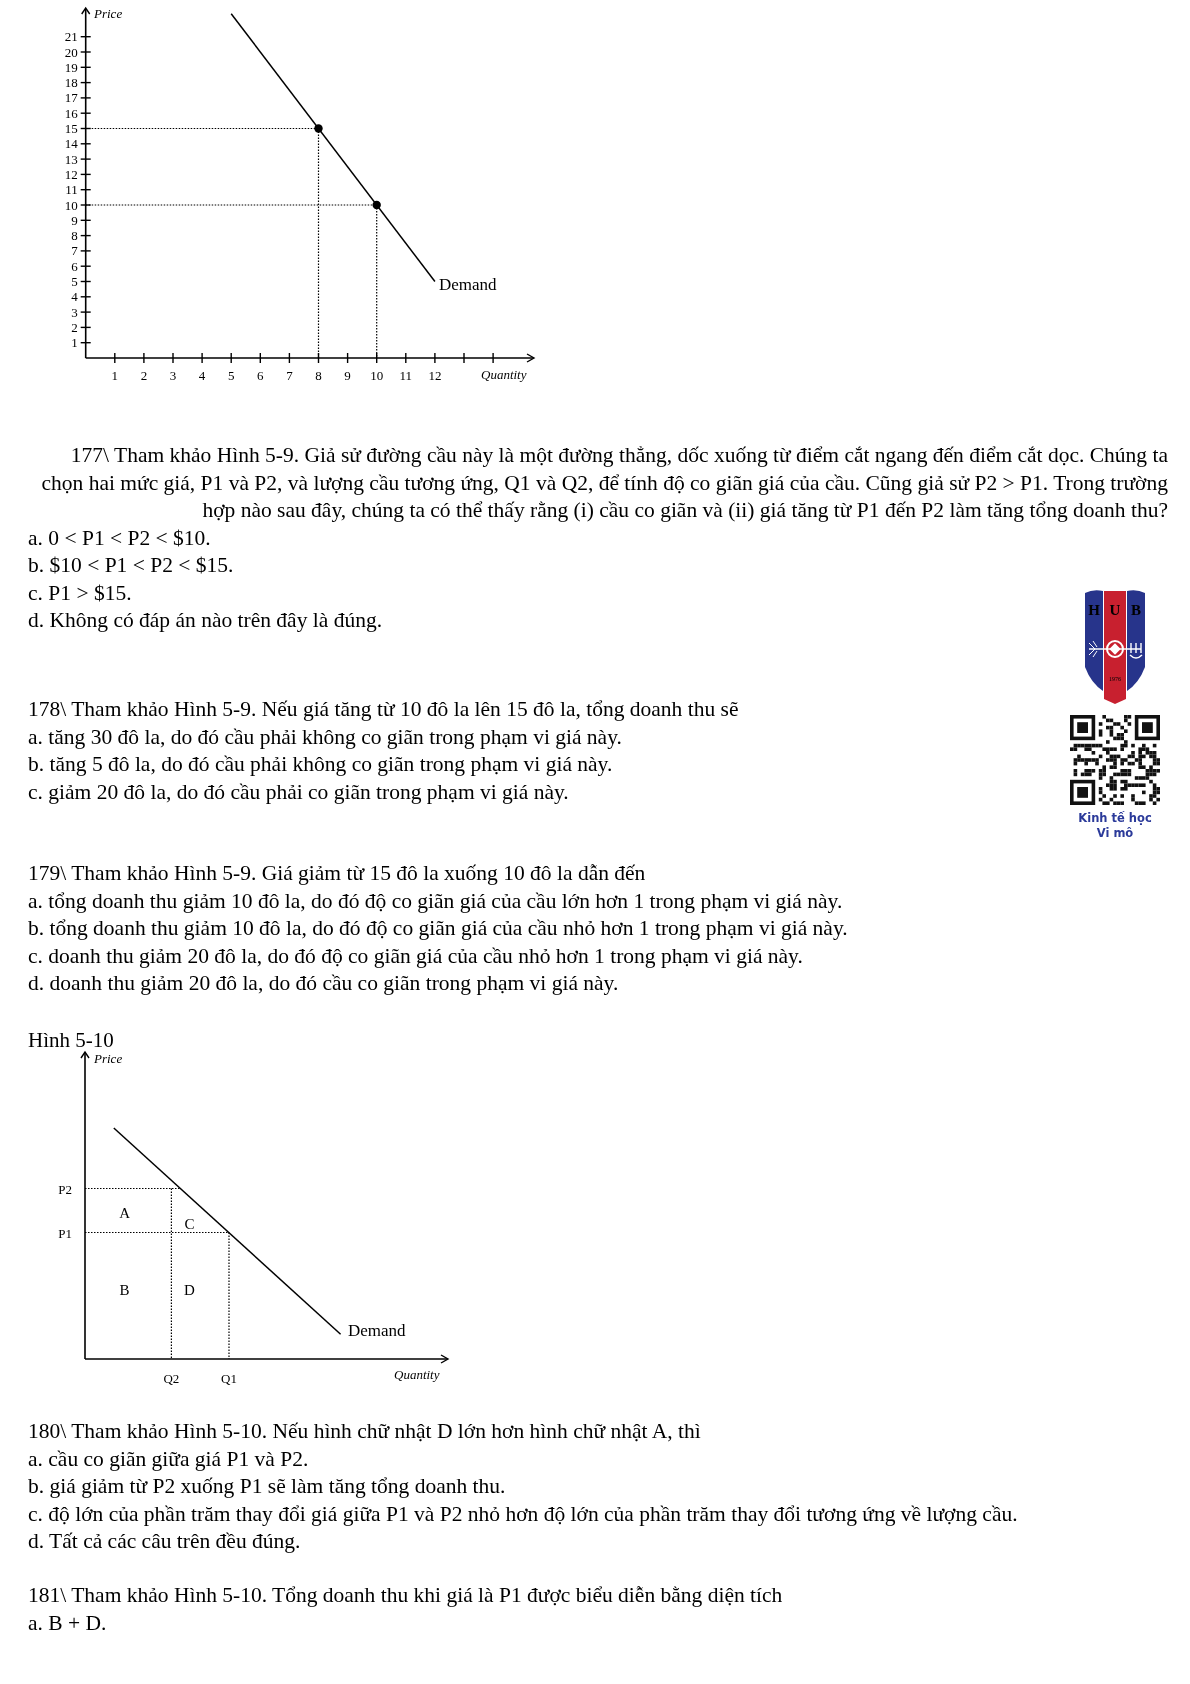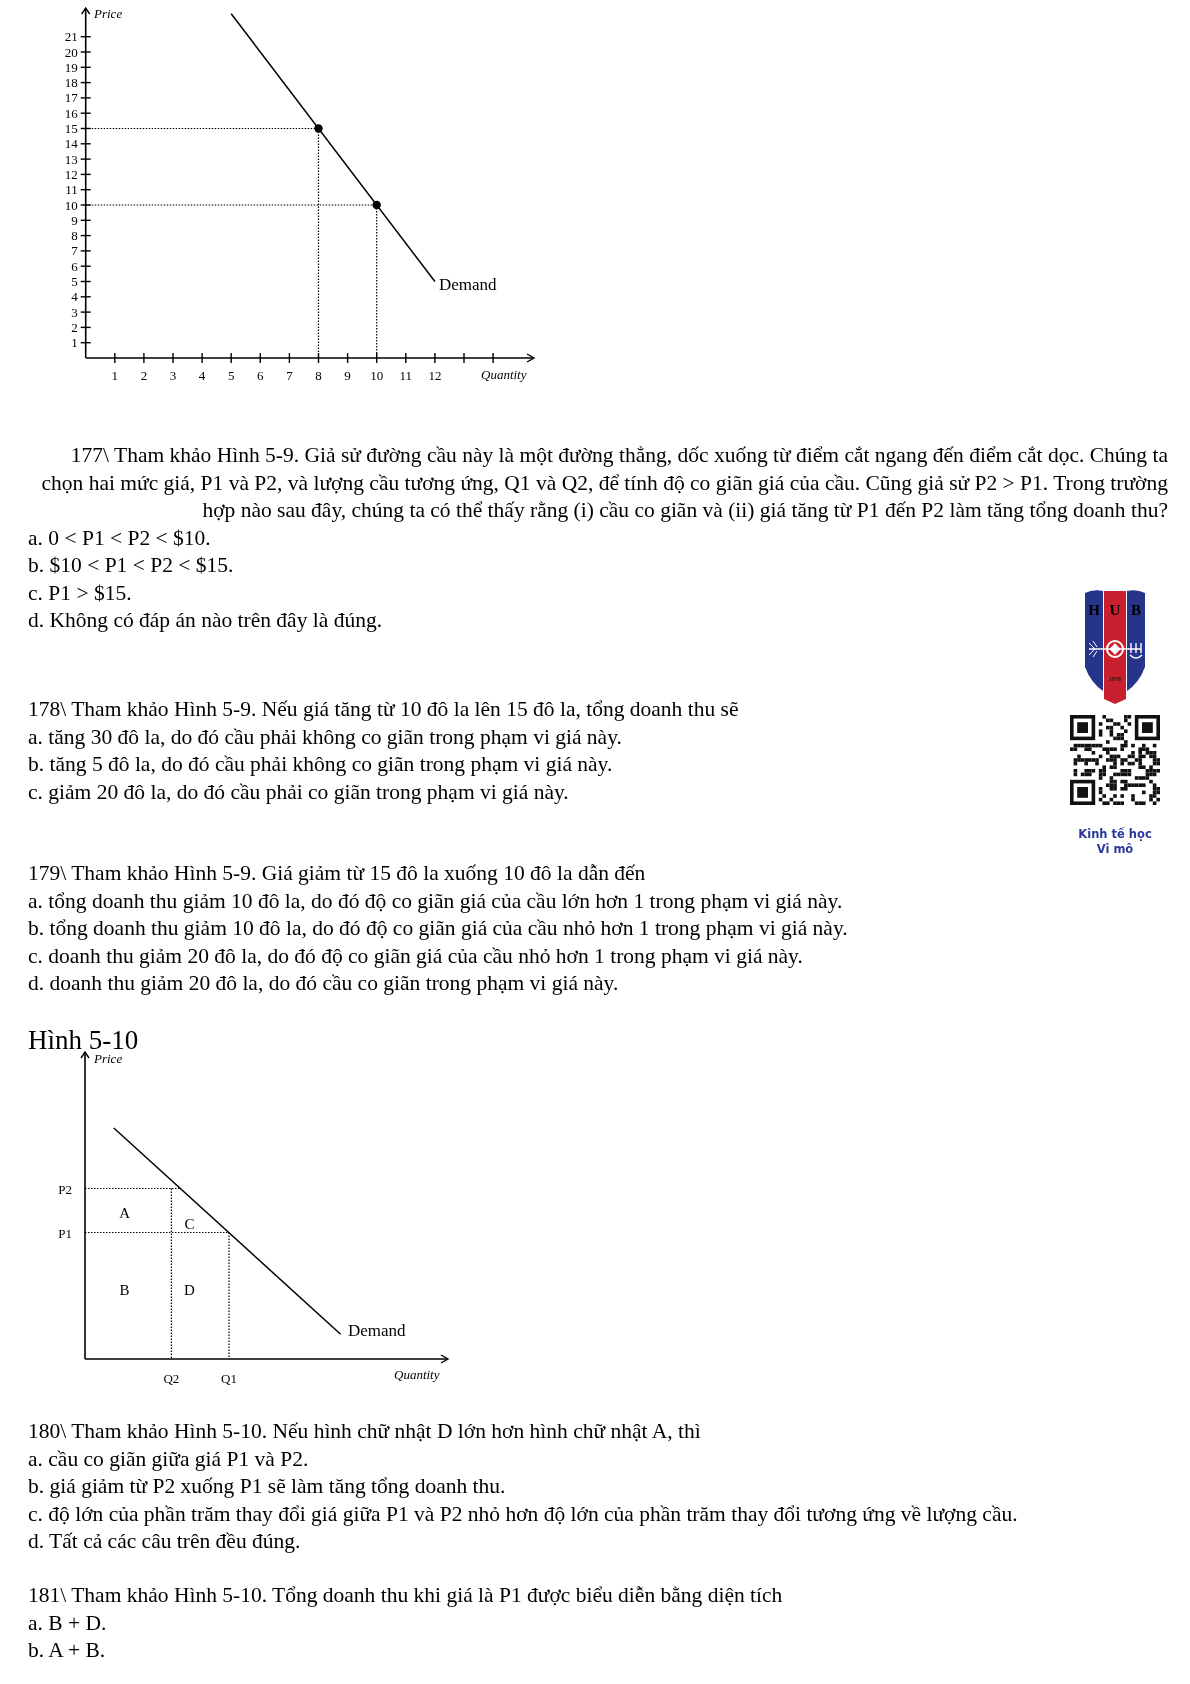--- a/index.html
+++ b/index.html
@@ -9,24 +9,24 @@
   #chart1 { top: 0; width: 560px; height: 400px; }
   #chart2 { top: 1040px; width: 480px; height: 360px; }
   svg text { font-family: "Liberation Serif", "DejaVu Serif", serif; fill: #000; }
   .axis-title { font-style: italic; font-size: 13px; }
   .tick-label { font-size: 13px; }
   .curve-label { font-size: 17px; }
   .area-label { font-size: 15px; }
   .q { position: absolute; left: 28px; font-size: 21.5px; line-height: 27.5px; width: 1140px; }
   .q .line { display: block; white-space: nowrap; }
   .q .stem { white-space: normal; text-align: right; }
-  #fig2-heading { position: absolute; left: 28px; top: 1027px; font-size: 27px; line-height: 26px; }
+  #fig2-heading { position: absolute; left: 28px; top: 1027px; font-size: 21px; line-height: 26px; }
   #logo-block { position: absolute; left: 1060px; top: 587px; width: 110px; text-align: center; }
   #caption { font-family: "DejaVu Sans", "Liberation Sans", sans-serif; font-weight: bold;
-             font-size: 11.5px; color: #2b3a9a; line-height: 15px; margin-top: 22px; }
+             font-size: 11.5px; color: #2b3a9a; line-height: 15px; margin-top: 6px; }
 </style>
 </head>
 <body>
 
 <svg id="chart1" class="chart" viewBox="0 0 560 400">
   <g id="c1-dynamic">
       <line x1="85.7" y1="358" x2="85.7" y2="9" stroke="#000" stroke-width="1.6"></line>
       <path d="M81.7 14 L85.7 8 L89.7 14" fill="none" stroke="#000" stroke-width="1.4"></path>
       <line x1="85.7" y1="358" x2="533" y2="358" stroke="#000" stroke-width="1.6"></line>
       <path d="M527 354 L534 358 L527 362" fill="none" stroke="#000" stroke-width="1.4"></path>
@@ -165,21 +165,20 @@
   <span class="line">180\ Tham khảo Hình 5-10. Nếu hình chữ nhật D lớn hơn hình chữ nhật A, thì</span>
   <span class="line">a. cầu co giãn giữa giá P1 và P2.</span>
   <span class="line">b. giá giảm từ P2 xuống P1 sẽ làm tăng tổng doanh thu.</span>
   <span class="line">c. độ lớn của phần trăm thay đổi giá giữa P1 và P2 nhỏ hơn độ lớn của phần trăm thay đổi tương ứng về lượng cầu.</span>
   <span class="line">d. Tất cả các câu trên đều đúng.</span>
 </div>
 
 <div class="q" style="top:1582px">
   <span class="line">181\ Tham khảo Hình 5-10. Tổng doanh thu khi giá là P1 được biểu diễn bằng diện tích</span>
   <span class="line">a. B + D.</span>
-  <span class="line">b. A + B.</span>
 </div>
 
 <div id="logo-block">
   <svg width="64" height="118" viewBox="0 0 64 118">
     <path d="M2 6 Q10 2 20 4 L20 104 Q8 96 2 80 Z" fill="#27348b"></path>
     <path d="M44 4 Q54 2 62 6 L62 80 Q56 96 44 104 Z" fill="#27348b"></path>
     <path d="M21 4 L43 4 L43 112 L32 117 L21 112 Z" fill="#c8202f"></path>
     <text x="11" y="28" font-size="15" font-weight="bold" fill="#fff" text-anchor="middle" font-family="DejaVu Sans, sans-serif">H</text>
     <text x="32" y="28" font-size="15" font-weight="bold" fill="#fff" text-anchor="middle" font-family="DejaVu Sans, sans-serif">U</text>
     <text x="53" y="28" font-size="15" font-weight="bold" fill="#fff" text-anchor="middle" font-family="DejaVu Sans, sans-serif">B</text>

